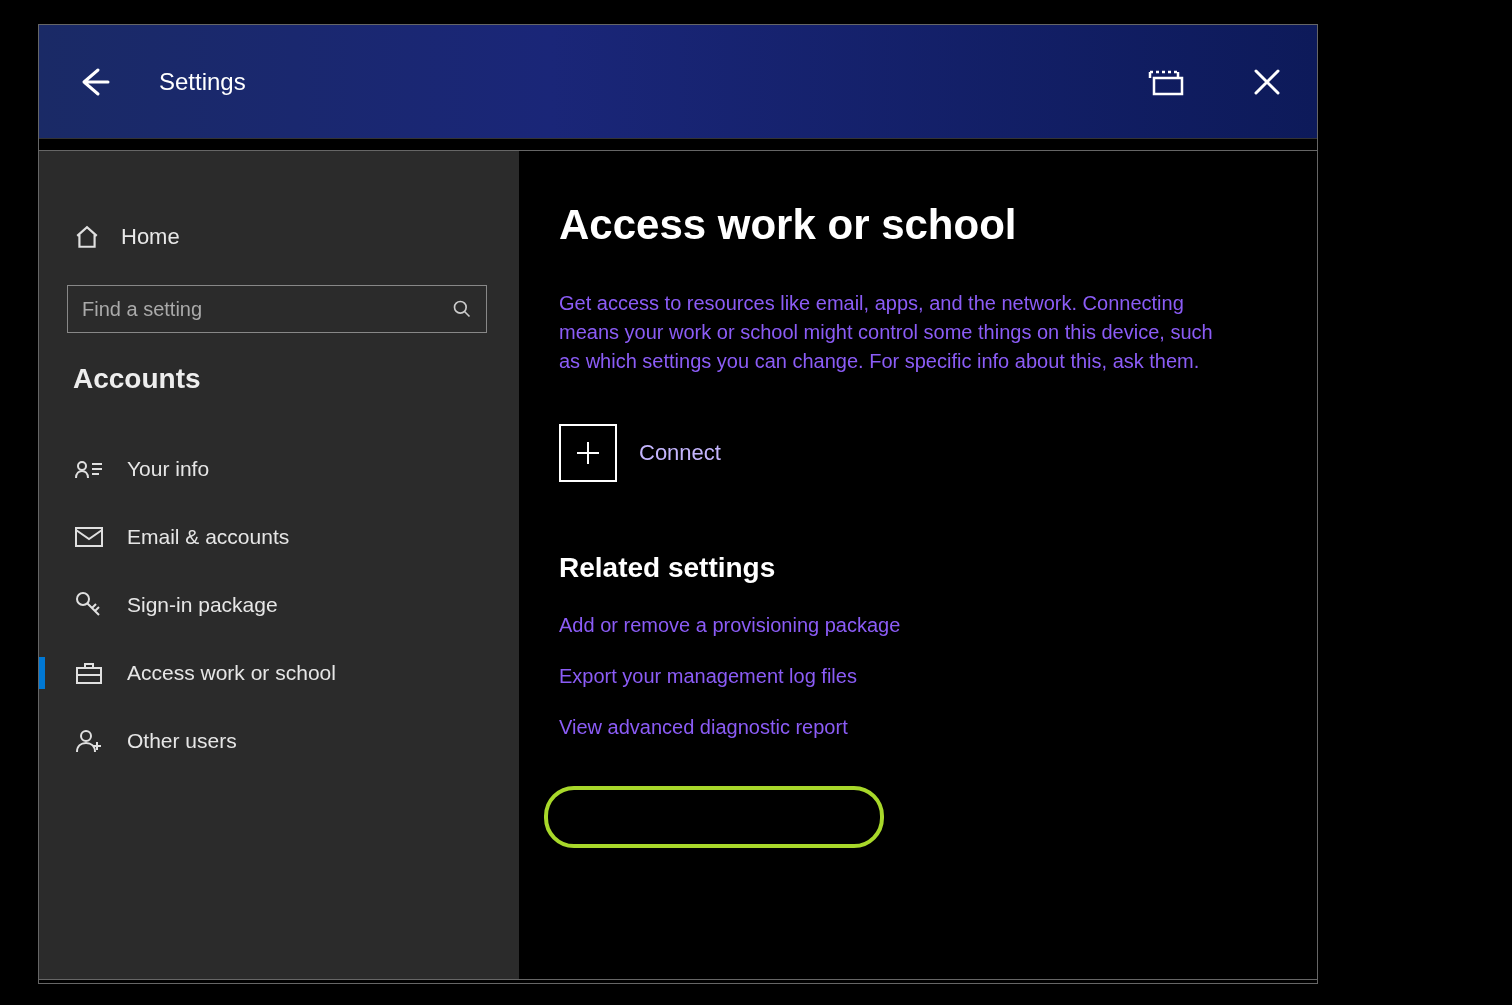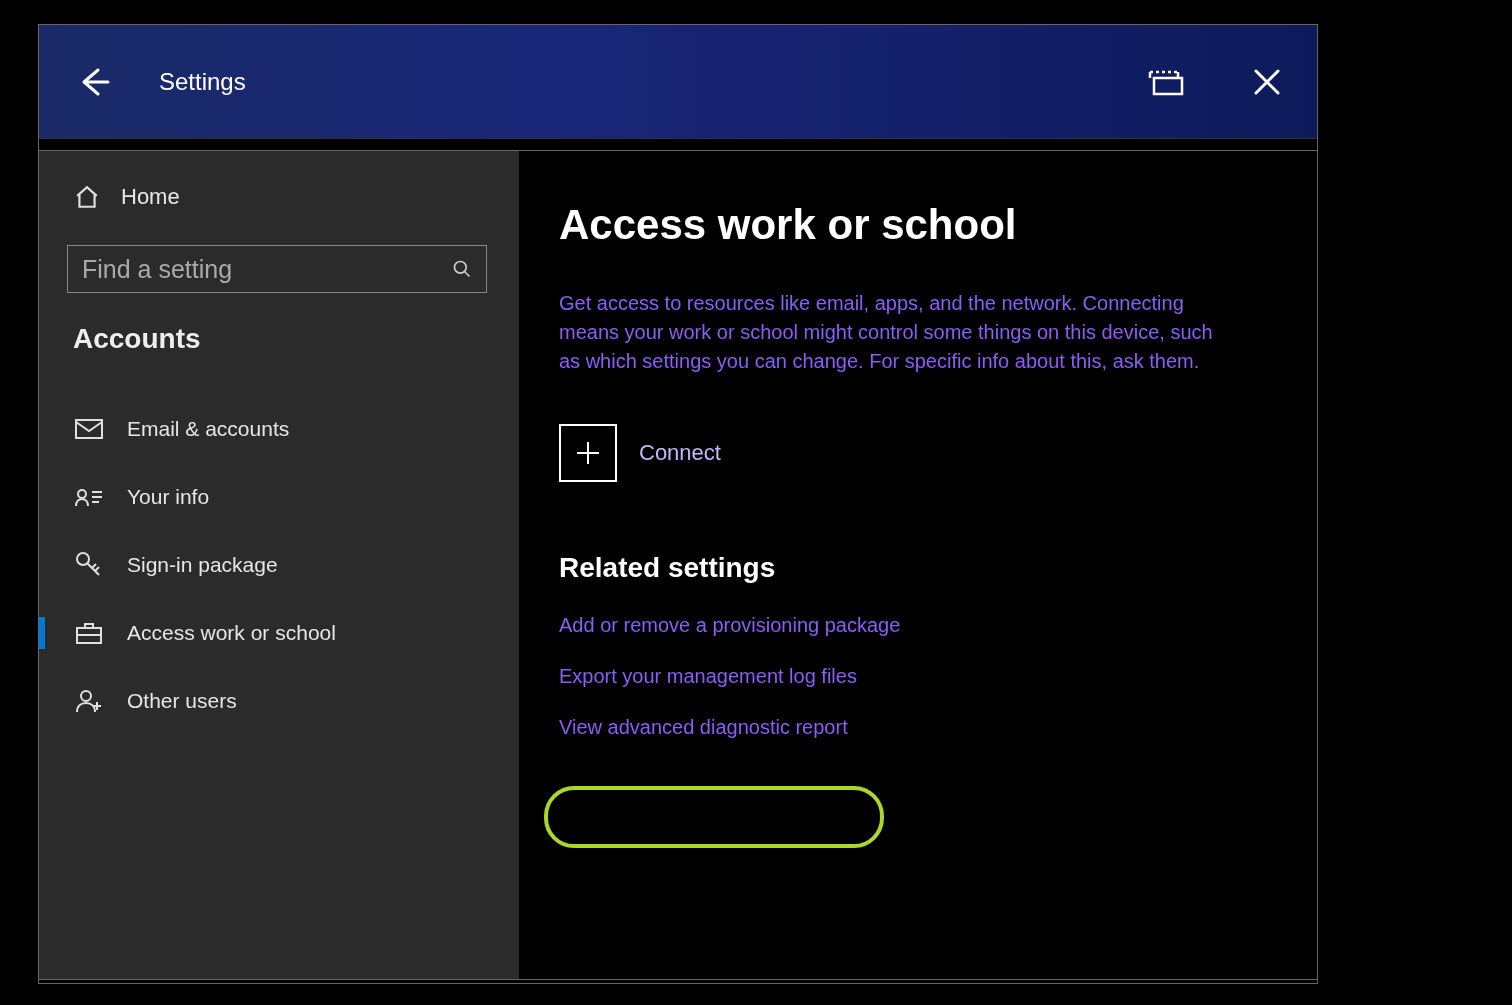--- a/index.html
+++ b/index.html
@@ -53,21 +53,21 @@
     top: 150px;
     width: 1280px;
     height: 830px;
     border: 1px solid #666;
     display: flex;
     background: #000;
   }
   .sidebar {
     width: 480px;
     background: #2b2b2b;
-    padding: 32px 28px 30px 28px;
+    padding: 72px 28px 30px 28px;
     display: flex;
     flex-direction: column;
   }
   .home-row {
     display: flex;
     align-items: center;
     gap: 20px;
     margin-bottom: 34px;
     padding-left: 6px;
   }
@@ -84,21 +84,21 @@
     padding: 0 14px;
     margin-bottom: 30px;
     width: 420px;
   }
   .search-box input {
     flex: 1;
     background: transparent;
     border: none;
     outline: none;
     color: #22c55e;
-    font-size: 25px;
+    font-size: 20px;
   }
   .search-box input::placeholder { color: #aaa; }
   .category-header {
     font-size: 28px;
     font-weight: 600;
     color: #eee;
     margin-bottom: 40px;
     padding-left: 6px;
   }
   .nav-items { display: flex; flex-direction: column; }
@@ -228,41 +228,41 @@
           <path d="M15 15 L21 21"></path>
         </svg>
       </span>
     </div>
 
     <div class="category-header">Accounts</div>
 
     <div class="nav-items">
       <div class="nav-item">
         <span class="nav-icon">
-          <svg width="28" height="20" viewBox="0 0 28 20" stroke="#e0e0e0" stroke-width="2" fill="none">
-            <rect x="1" y="1" width="26" height="18"></rect>
-            <path d="M1 3 L14 12 L27 3"></path>
-          </svg>
-        </span>
-        <span>Email &amp; accounts</span>
-      </div>
-
-      <div class="nav-item">
-        <span class="nav-icon">
           <svg width="28" height="22" viewBox="0 0 28 22" stroke="#e0e0e0" stroke-width="2" fill="none">
             <circle cx="7" cy="8" r="4"></circle>
             <path d="M1 20 C1 15 4 13 7 13 C10 13 13 15 13 20"></path>
             <path d="M17 6 H27 M17 11 H27 M17 16 H24"></path>
           </svg>
         </span>
         <span>Your info</span>
       </div>
 
       <div class="nav-item">
         <span class="nav-icon">
+          <svg width="28" height="20" viewBox="0 0 28 20" stroke="#e0e0e0" stroke-width="2" fill="none">
+            <rect x="1" y="1" width="26" height="18"></rect>
+            <path d="M1 3 L14 12 L27 3"></path>
+          </svg>
+        </span>
+        <span>Email &amp; accounts</span>
+      </div>
+
+      <div class="nav-item">
+        <span class="nav-icon">
           <svg width="28" height="28" viewBox="0 0 28 28" stroke="#e0e0e0" stroke-width="2" fill="none">
             <circle cx="8" cy="8" r="6"></circle>
             <path d="M12 12 L24 24 M20 20 L24 16 M17 17 L21 13"></path>
           </svg>
         </span>
         <span>Sign-in package</span>
       </div>
 
       <div class="nav-item selected">
         <span class="nav-icon">

